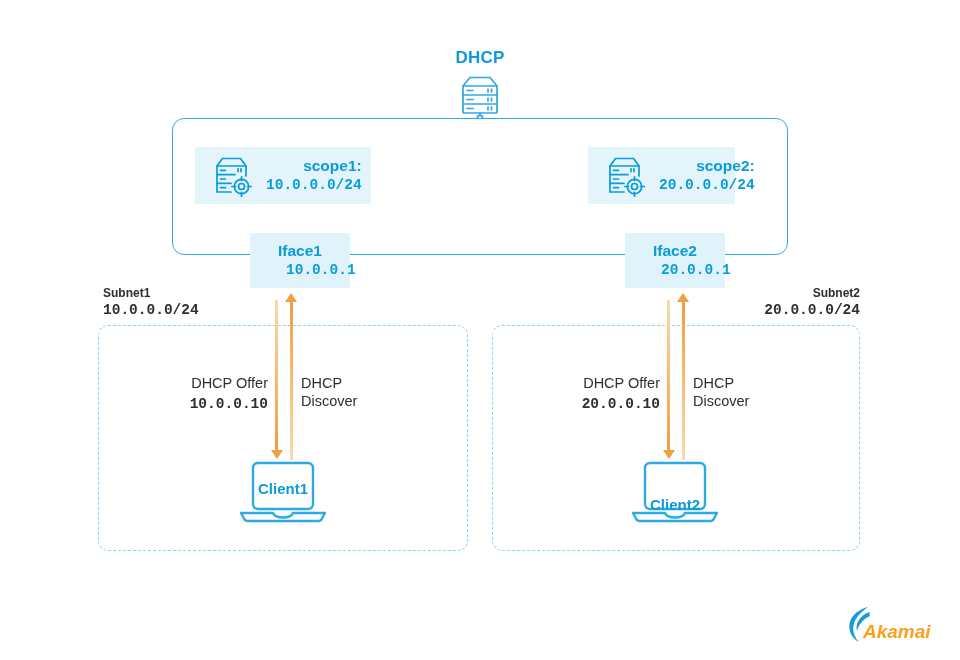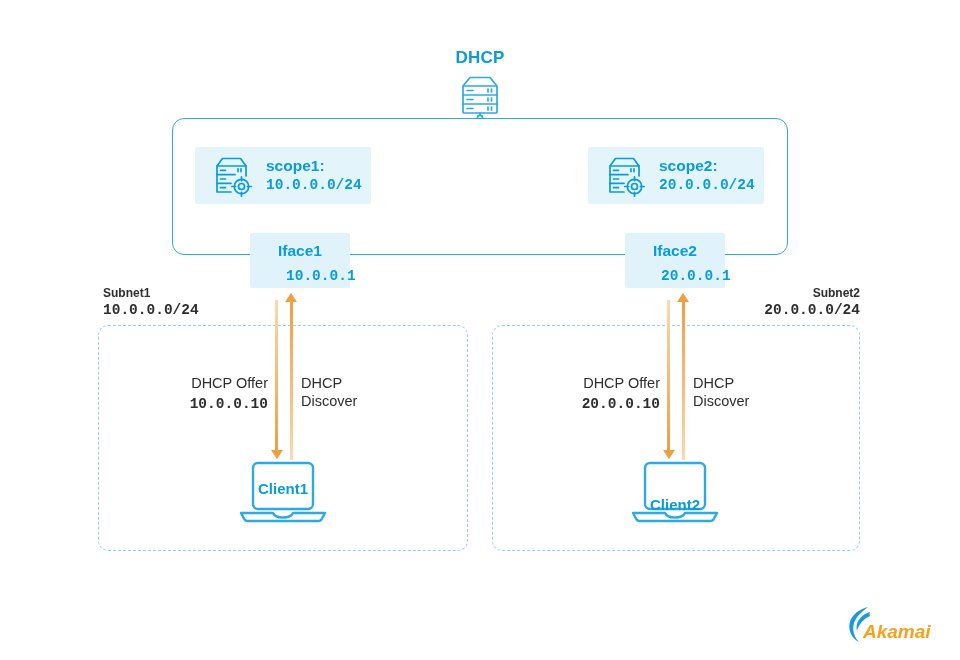--- a/index.html
+++ b/index.html
@@ -26,38 +26,38 @@
     position: absolute; left: 172px; top: 118px; width: 616px; height: 137px;
     border: 1.6px solid #2FA9E1; border-radius: 12px; background: #fff; z-index: 1;
   }
 
   
   .scope-box {
     position: absolute; top: 147px; height: 57px; z-index: 2;
     display: flex; align-items: center; gap: 11px; padding-left: 14px;
     border-radius: 2px;
   }
-  .scope-box.blue { background: #E4F4FB; color: #0A9CD8; }
+  .scope-box.blue { background: #E4F4FB; color: #0A9CD8; text-align: right; }
   .scope-box.red  { background: #FCE8E9; color: #F40000; }
   .scope1 { left: 195px; width: 176px; }
   .attacker { left: 383px; width: 196px; }
-  .scope2 { left: 588px; width: 176px; }
+  .scope2 { left: 588px; width: 147px; }
   .scope-label { font-size: 15.5px; font-weight: bold; line-height: 1.25; }
   .scope-cidr  { font-size: 14.5px; line-height: 1.3; }
   .scope-icon  { flex: 0 0 auto; }
 
   
   .iface-box {
     position: absolute; top: 233px; width: 100px; height: 55px; z-index: 3;
     background: #E0F2FA; text-align: center; padding-top: 9px; border-radius: 2px;
   }
   .iface1 { left: 250px; }
   .iface2 { left: 625px; }
   .iface-name { font-size: 15.5px; font-weight: bold; color: #0A9CD8; }
-  .iface-ip { font-size: 14.5px; color: #0A9CD8; margin-top: 8px; padding-left: 36px; }
+  .iface-ip { font-size: 14.5px; color: #0A9CD8; margin-top: 2px; padding-left: 36px; }
 
   
   .vline { position: absolute; }
   .arrow-head { position: absolute; width: 0; height: 0; }
   .blue-line { width: 2px; background: #2FA9E1; }
   .head-up-blue { border-left: 5px solid transparent; border-right: 5px solid transparent; border-bottom: 9px solid #2FA9E1; }
   .orange-line-down { width: 3px; background: linear-gradient(to bottom, #FBD9AD, #F09E42); }
   .orange-line-up   { width: 3px; background: linear-gradient(to top,   #FBD9AD, #F09E42); }
   .head-down-orange { border-left: 6px solid transparent; border-right: 6px solid transparent; border-top: 9px solid #F09E42; }
   .head-up-orange   { border-left: 6px solid transparent; border-right: 6px solid transparent; border-bottom: 9px solid #F09E42; }

